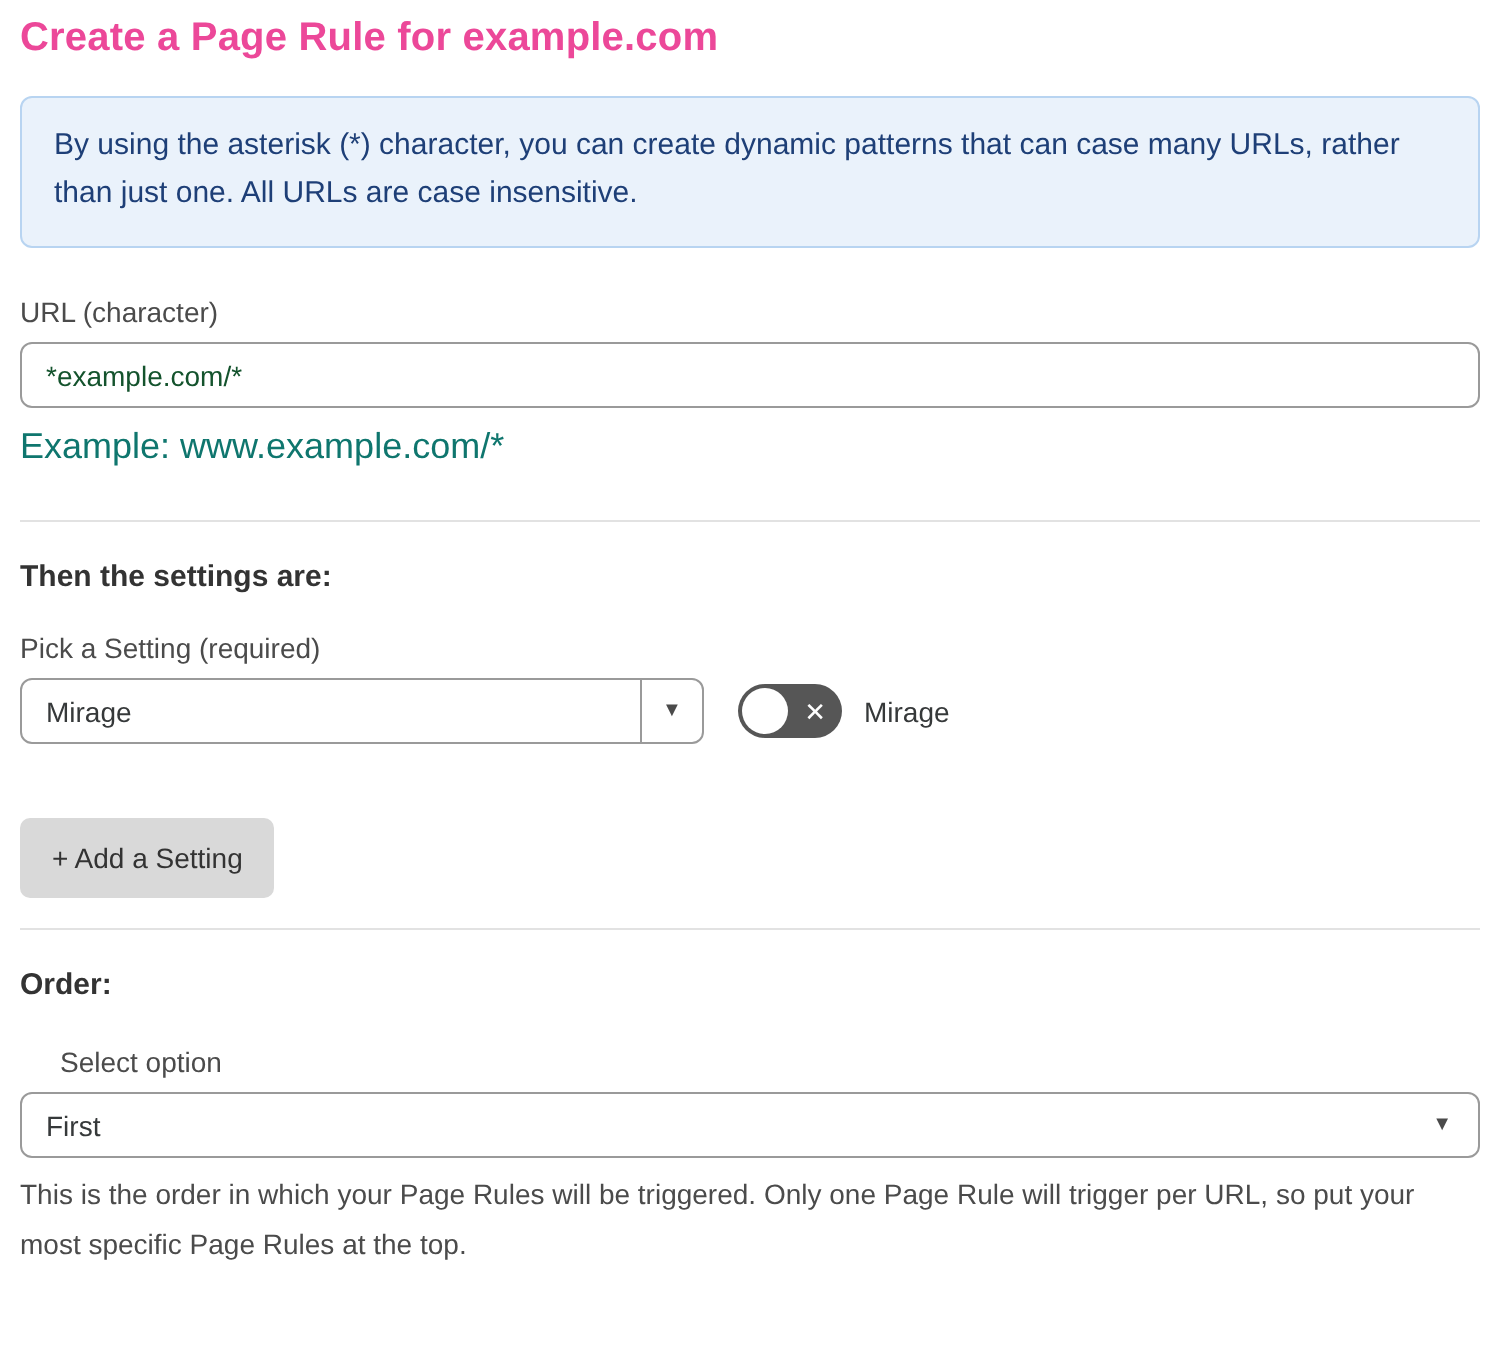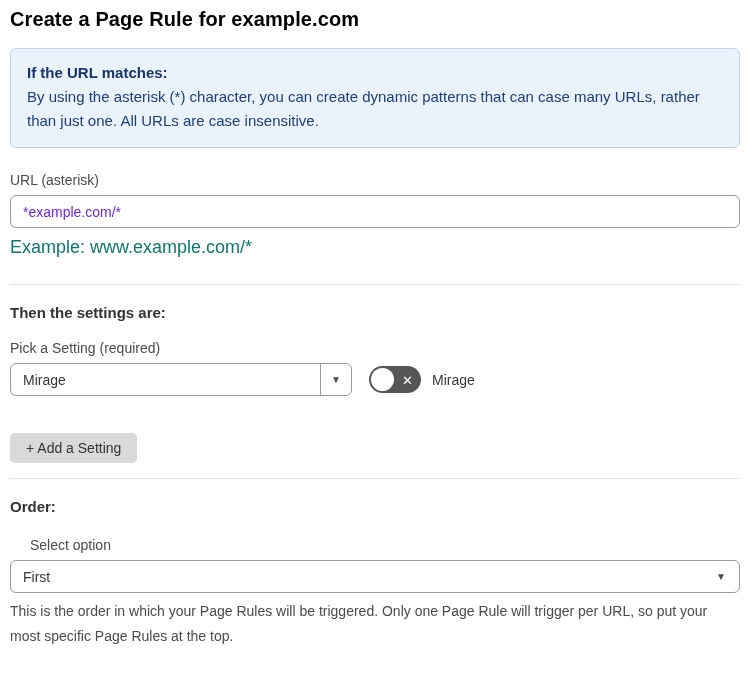--- a/index.html
+++ b/index.html
@@ -8,21 +8,21 @@
     width: 750px;
     height: 684px;
     font-family: "Liberation Sans", sans-serif;
     color: #333;
     padding: 8px 10px 0 10px;
     overflow: hidden;
   }
   .page-title {
     font-size: 20px;
     font-weight: bold;
-    color: #000000;
+    color: #ec4899;
     margin-bottom: 17px;
     letter-spacing: 0.1px;
   }
   .info-box {
     background: #eaf2fb;
     border: 1px solid #b8d4f1;
     border-radius: 6px;
     padding: 12px 16px 14px 16px;
     color: #1e3f77;
     font-size: 15px;
@@ -44,21 +44,21 @@
     margin-bottom: 7px;
   }
   .text-input {
     width: 100%;
     height: 33px;
     border: 1px solid #9a9a9a;
     border-radius: 6px;
     padding: 0 12px;
     font-family: "Liberation Sans", sans-serif;
     font-size: 14px;
-    color: #6d28d9;
+    color: #14532d;
     background: #fff;
     outline: none;
   }
   .helper-text {
     font-size: 18px;
     color: #0f766e;
     margin-top: 7px;
     line-height: 25px;
   }
   .divider {
@@ -138,21 +138,21 @@
   }
   .toggle-label {
     font-size: 14px;
     color: #36393a;
     margin-left: 11px;
   }
   .btn {
     display: inline-flex;
     align-items: center;
     justify-content: center;
-    height: 30px;
+    height: 40px;
     border: none;
     border-radius: 5px;
     font-family: "Liberation Sans", sans-serif;
     font-size: 14px;
     padding: 0 16px;
     cursor: pointer;
   }
   .btn-gray {
     background: #d9d9d9;
     color: #333;
@@ -172,25 +172,24 @@
   }
 </style>
 </head>
 <body>
 
 
 
 <h1 class="page-title">Create a Page Rule for example.com</h1>
 
 <div class="info-box">
-  <div class="info-heading">If the URL matches:</div>
   <div><span>By using the asterisk (*) character, you can create dynamic patterns that can case many URLs, rather than just one. All URLs are case insensitive.</span></div>
 </div>
 
-<div class="field-label">URL (asterisk)</div>
+<div class="field-label">URL (character)</div>
 <input class="text-input" type="text" value="*example.com/*" style="">
 <div class="helper-text">Example: www.example.com/*</div>
 
 <hr class="divider">
 
 <h2 class="section-heading">Then the settings are:</h2>
 
 <div class="field-label" style="margin-top:19px;">Pick a Setting (required)</div>
 
 <div class="picker-row" style="margin-top:0;">

